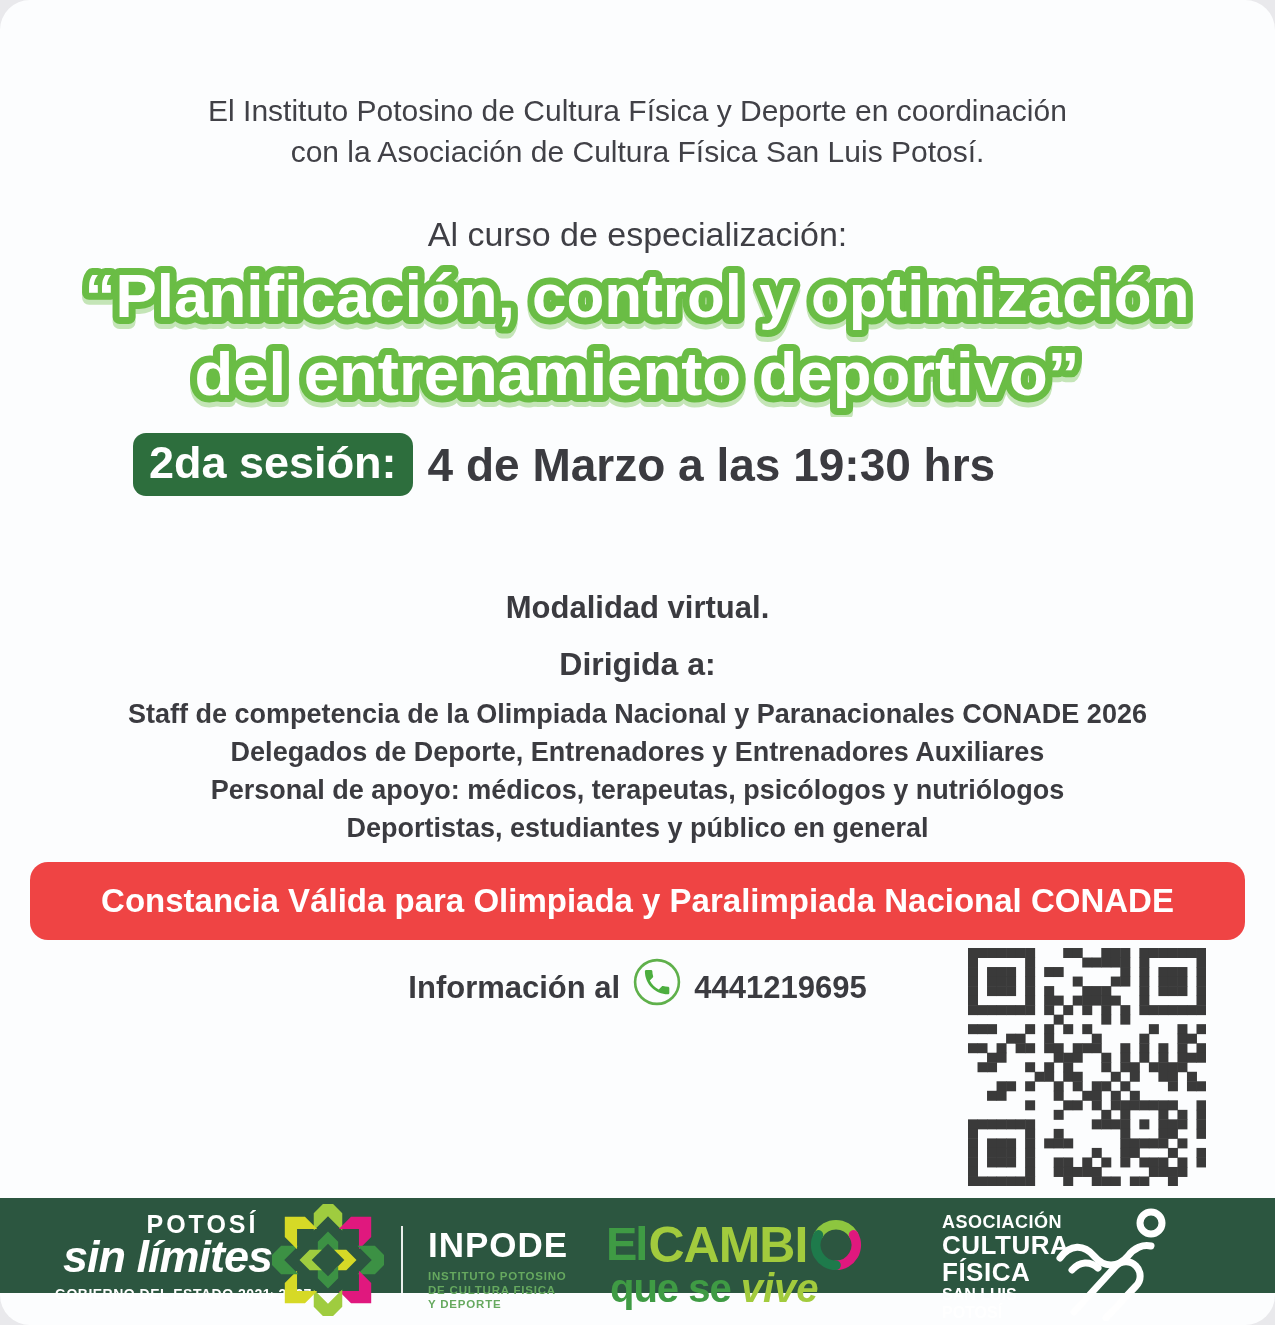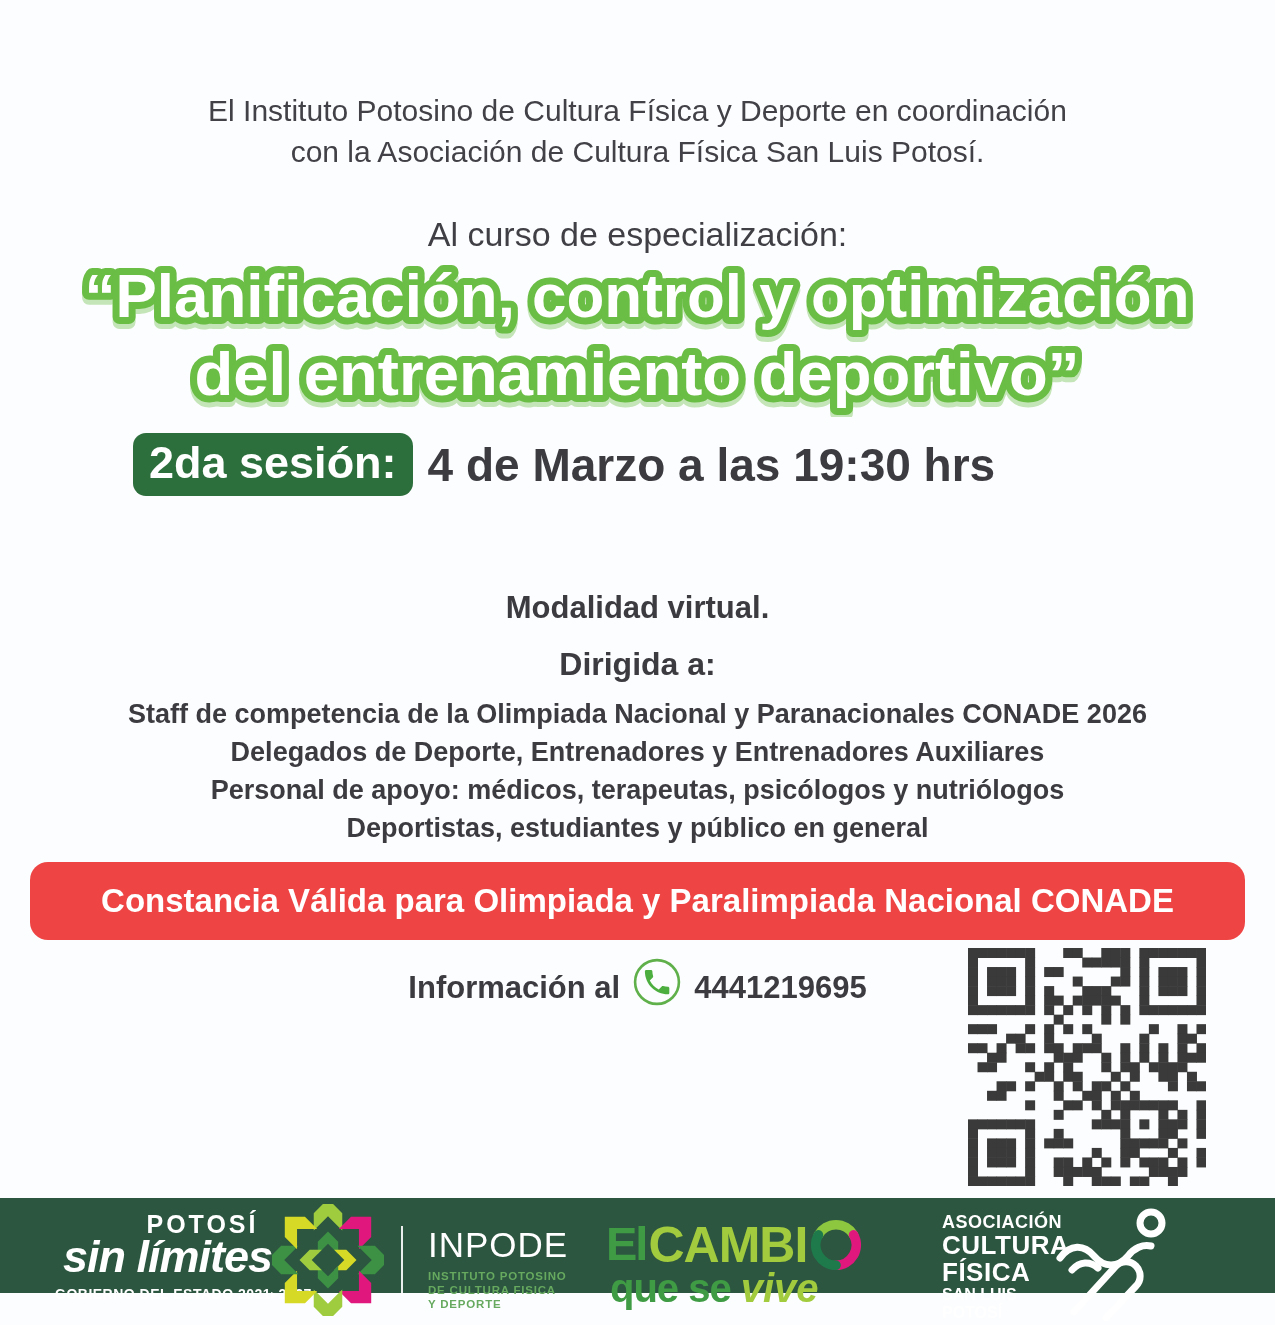--- a/index.html
+++ b/index.html
@@ -1,20 +1,21 @@
 <!DOCTYPE html>
 <html><head>
 <meta charset="utf-8">
 <style>
   html,body{margin:0;padding:0;background:#e9e9ec;}
   .page{
     position:relative;width:1275px;height:1325px;margin:0 auto;
     background:#fcfdfe;overflow:hidden;
     font-family:"Liberation Sans","DejaVu Sans",sans-serif;
     color:#3d3d43;
+    border-radius:30px;
   }
   
   .intro{position:absolute;top:90px;left:0;width:100%;text-align:center;
     font-size:30px;line-height:41px;font-weight:500;color:#414147;}
   .curso{position:absolute;top:215px;left:0;width:100%;text-align:center;
     font-size:34px;font-weight:500;color:#3f3f45;}
   
   .title-svg{position:absolute;top:252px;left:0;}
   .title-svg text{
     font-family:"Liberation Sans","DejaVu Sans",sans-serif;
@@ -49,21 +50,21 @@
   
   .footer{position:absolute;top:1198px;left:0;width:1275px;height:95px;background:#2c5640;}
   .footer *{color:#fff;}
   .potosi{position:absolute;left:55px;top:14px;width:225px;text-align:center;}
   .potosi-top{font-size:25px;font-weight:bold;letter-spacing:3px;line-height:24px;padding-left:70px;}
   .potosi-main{font-size:45px;font-weight:bold;font-style:italic;line-height:42px;letter-spacing:-1px;}
   .potosi-sub{font-size:14px;font-weight:bold;letter-spacing:.5px;margin-top:8px;white-space:nowrap;}
   .star-logo{position:absolute;left:272px;top:6px;}
   .footer-divider{position:absolute;left:401px;top:28px;width:2px;height:70px;background:rgba(255,255,255,.9);}
   .inpode{position:absolute;left:428px;top:30px;}
-  .inpode-name{font-size:35px;font-weight:normal;letter-spacing:1px;line-height:34px;}
+  .inpode-name{font-size:35px;font-weight:bold;letter-spacing:1px;line-height:34px;}
   .inpode-sub{font-size:11.5px;line-height:14px;font-weight:bold;letter-spacing:.8px;color:#66a95f !important;margin-top:7px;}
   .inpode-sub div{color:#66a95f !important;}
   .cambio{position:absolute;left:606px;top:22px;line-height:1;}
   .cambio-row1{display:flex;align-items:flex-start;}
   .cambio-el{font-size:47px;font-weight:bold;color:#3f9b44 !important;letter-spacing:-2px;}
   .cambio-word{font-size:50px;font-weight:bold;color:#a2cb3d !important;letter-spacing:-1px;margin-left:2px;}
   .cambio-row2{display:flex;gap:10px;margin-top:-4px;margin-left:4px;align-items:baseline;}
   .cambio-que{font-size:40px;font-weight:bold;color:#3f9b44 !important;letter-spacing:-1px;}
   .cambio-vive{font-size:40px;font-weight:bold;font-style:italic;color:#a2cb3d !important;}
   .swirl-icon{width:54px;height:54px;margin-left:2px;margin-top:-2px;}

